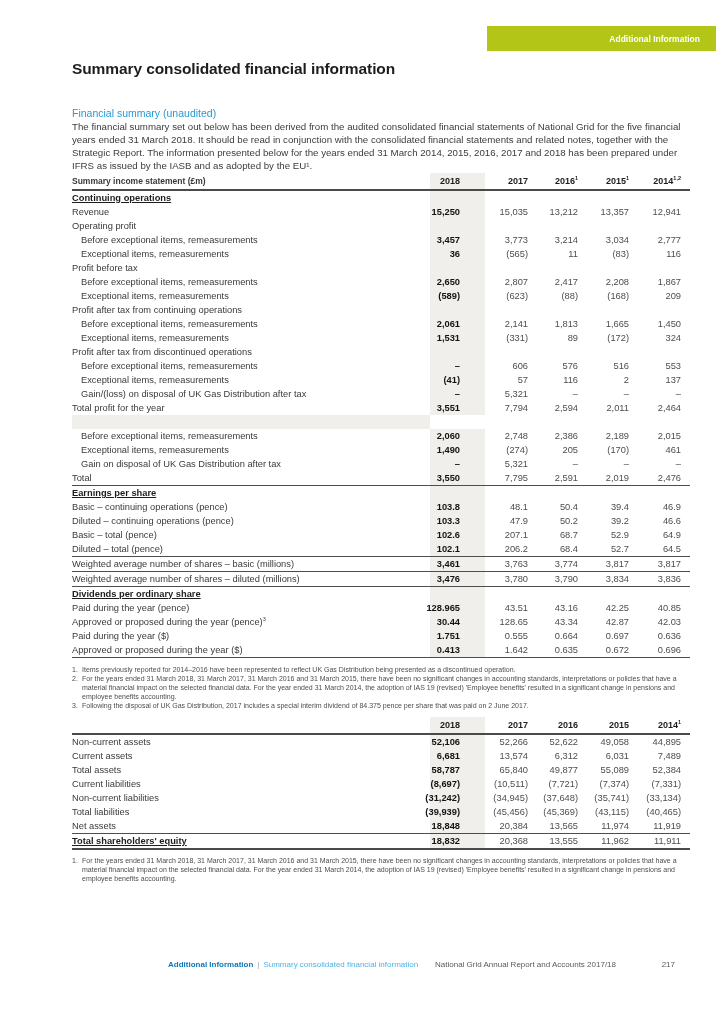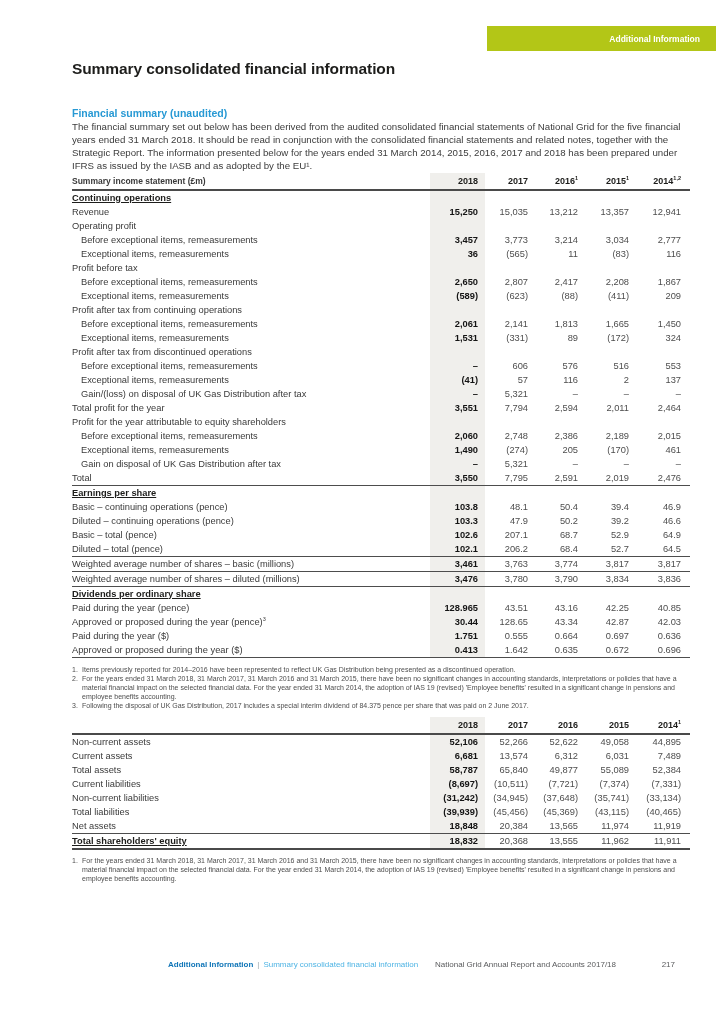--- a/index.html
+++ b/index.html
@@ -5,37 +5,37 @@
   html,body{margin:0;padding:0;background:#fff;}
   .page{position:relative;width:716px;height:1024px;background:#fff;overflow:hidden;
         font-family:"Liberation Sans", sans-serif;color:#3a3a3a;margin-top:24px;}
   
   .green-tab{position:absolute;left:487px;top:2px;width:237px;height:25px;background:#b3c617;
              display:flex;align-items:center;justify-content:flex-end;padding-right:24px;
              box-sizing:border-box;color:#fff;font-size:8.5px;font-weight:bold;}
   
   .content{position:absolute;left:72px;top:0;width:618px;}
   .page-title{margin-top:36px;font-size:15.5px;font-weight:bold;color:#1d1d1b;letter-spacing:-0.1px;}
-  .intro-heading{margin-top:29px;font-size:10.5px;font-weight:bold;color:#2799d4;}
+  .intro-heading{margin-top:29px;font-size:10.5px;font-weight:normal;color:#2799d4;}
   .intro-body{margin-top:1px;font-size:9.7px;line-height:13px;color:#3c3c3c;width:616px;}
   
   .ftable{margin-top:1px;}
   .ftable2{margin-top:7px;}
   .trow{display:grid;grid-template-columns:1fr 55px 43px 50px 51px 52px;padding-right:9px;
         height:14px;align-items:center;}
   .thead{height:16px;border-bottom:2px solid #4a4a4a;}
   .cell{font-size:9.3px;}
   .hlabel{font-size:8.5px;font-weight:bold;color:#1d1d1b;}
   .thead .num{font-size:9px;font-weight:bold;color:#1d1d1b;}
   .num{text-align:right;color:#4d4d4d;white-space:nowrap;}
   .label{text-align:left;color:#3a3a3a;white-space:nowrap;overflow:hidden;padding-right:0;}
   .section .label{font-weight:bold;color:#1d1d1b;text-decoration:underline;}
   .indent .label{padding-left:9px;}
   .y2018{background:#f0efec;font-weight:bold;color:#141414;height:100%;box-sizing:border-box;
-         display:flex;align-items:center;justify-content:flex-end;padding-right:7px;}
+         display:flex;align-items:center;justify-content:flex-end;padding-right:25px;}
   .rule-thin{border-bottom:1px solid #4d4d4d;}
   .rule-thick{border-bottom:2px solid #4a4a4a;}
   sup{font-size:5.5px;vertical-align:super;line-height:0;}
   
   .footnotes{margin-top:7px;width:616px;}
   .footnotes2{margin-top:6px;}
   .fn{display:flex;font-size:7px;line-height:9px;color:#4d4d4d;}
   .fn-num{width:10px;flex:none;}
   .fn-text{flex:1;}
   
@@ -125,21 +125,21 @@
           <div class="cell num">2,807</div>
           <div class="cell num">2,417</div>
           <div class="cell num">2,208</div>
           <div class="cell num">1,867</div>
         </div>
         <div class="trow indent">
           <div class="cell label">Exceptional items, remeasurements</div>
           <div class="cell num y2018">(589)</div>
           <div class="cell num">(623)</div>
           <div class="cell num">(88)</div>
-          <div class="cell num">(411)</div>
+          <div class="cell num">(168)</div>
           <div class="cell num">209</div>
         </div>
         <div class="trow item">
           <div class="cell label">Profit after tax from continuing operations</div>
           <div class="cell num y2018"></div>
           <div class="cell num"></div>
           <div class="cell num"></div>
           <div class="cell num"></div>
           <div class="cell num"></div>
         </div>
@@ -193,21 +193,20 @@
         </div>
         <div class="trow item">
           <div class="cell label">Total profit for the year</div>
           <div class="cell num y2018">3,551</div>
           <div class="cell num">7,794</div>
           <div class="cell num">2,594</div>
           <div class="cell num">2,011</div>
           <div class="cell num">2,464</div>
         </div>
         <div class="trow item">
-          <div class="cell label">Profit for the year attributable to equity shareholders</div>
           <div class="cell num y2018"></div>
           <div class="cell num"></div>
           <div class="cell num"></div>
           <div class="cell num"></div>
           <div class="cell num"></div>
         </div>
         <div class="trow indent">
           <div class="cell label">Before exceptional items, remeasurements</div>
           <div class="cell num y2018">2,060</div>
           <div class="cell num">2,748</div>

